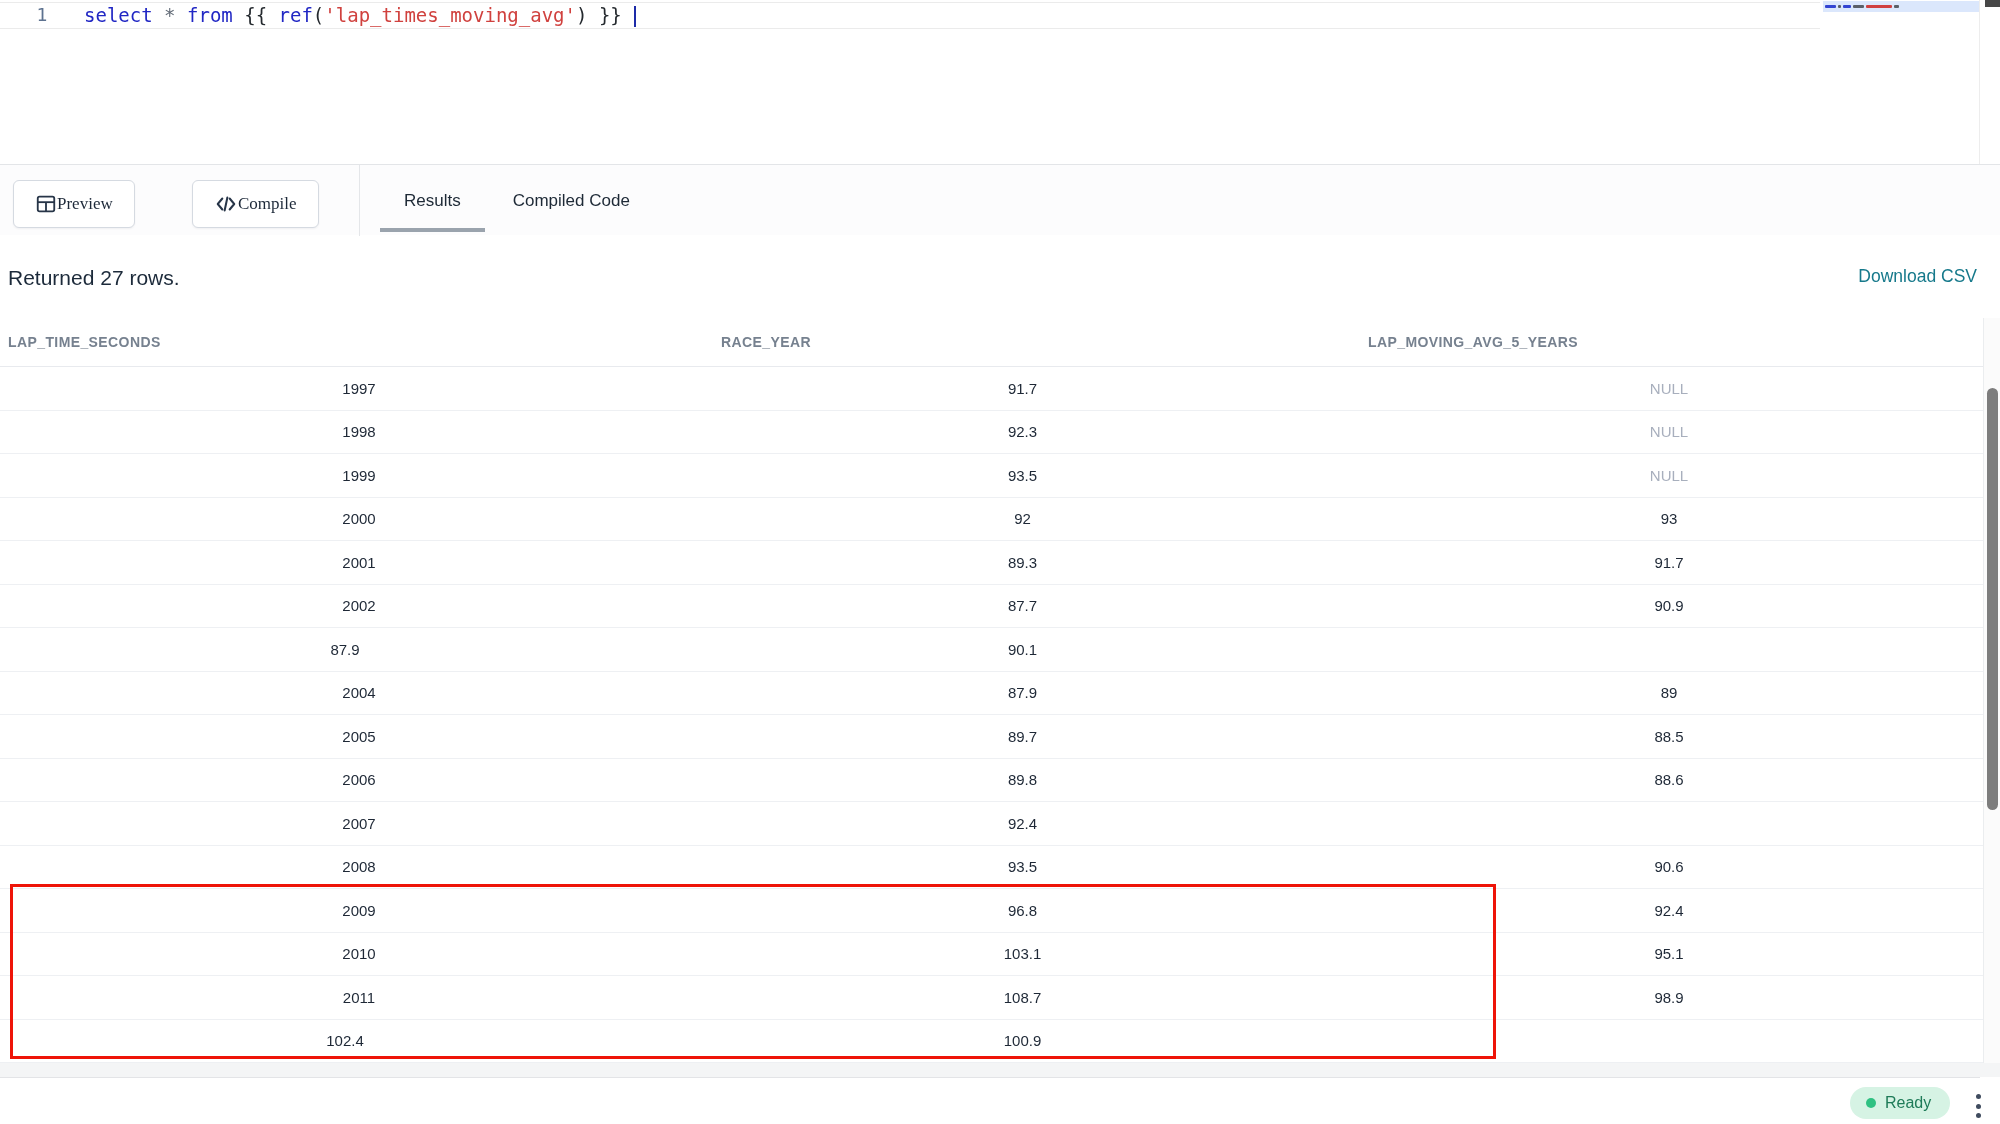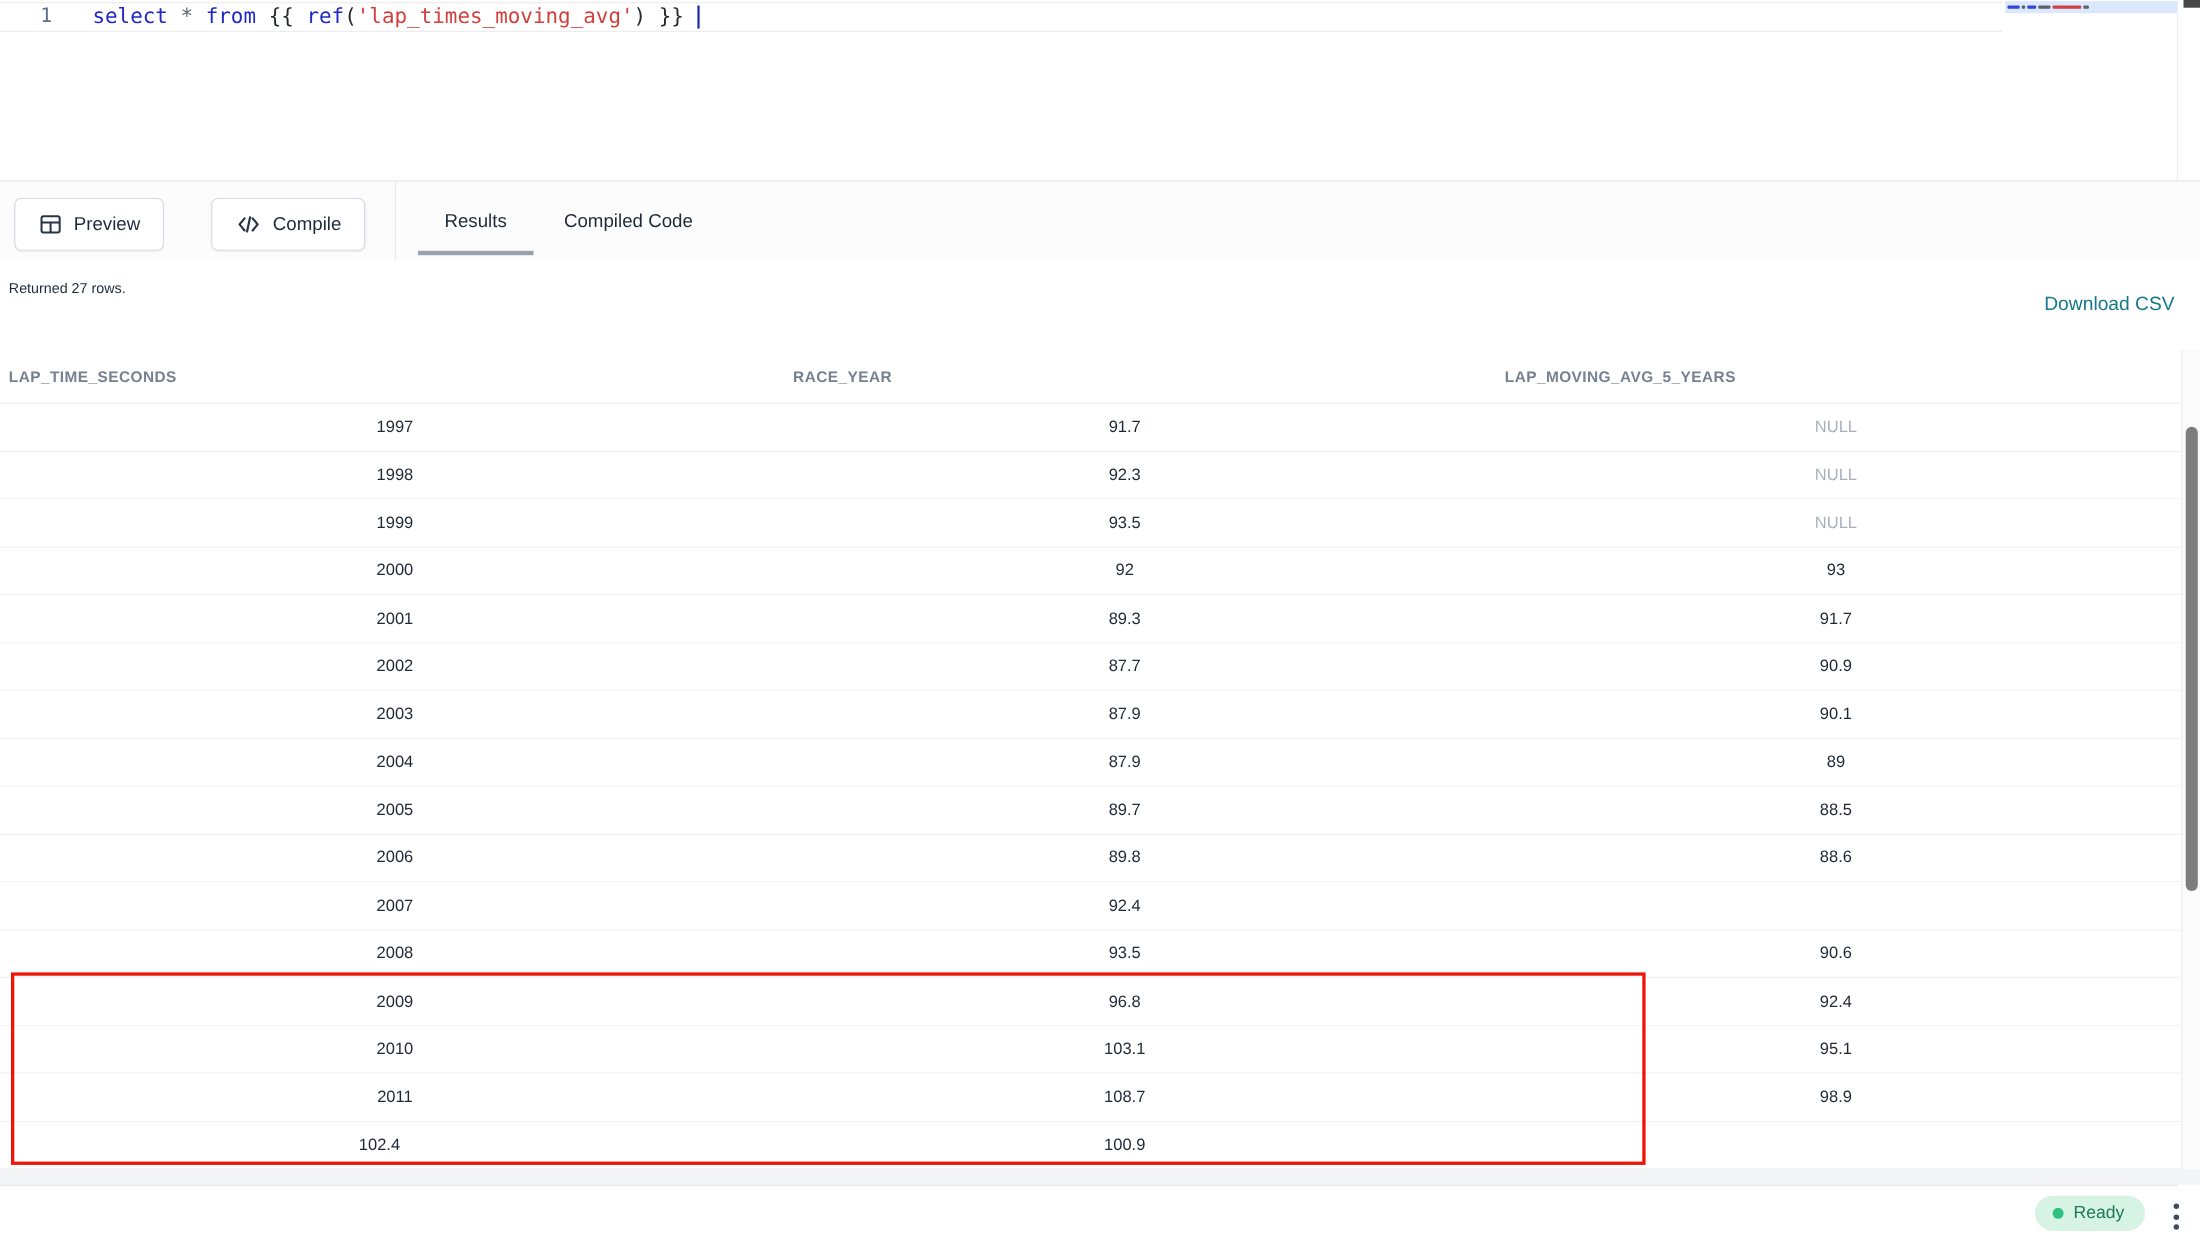--- a/index.html
+++ b/index.html
@@ -24,34 +24,34 @@
   .mm{display:inline-block;height:3px;margin-right:2px;border-radius:1px;}
   .mm-k{background:#3445d2;}
   .mm-p{background:#5b6068;}
   .mm-s{background:#d04040;}
   .editor-gutter-border{position:absolute;left:1979px;top:0;width:1px;height:164px;background:#ededed;}
   .editor-scroll-indicator{position:absolute;left:1985px;top:0;width:15px;height:7px;background:#474747;}
 
   
   .toolbar{position:absolute;left:0;top:164px;width:2000px;height:71px;background:#fcfcfd;
            border-top:1px solid #e3e5e8;box-sizing:border-box;}
-  .btn{position:absolute;top:15px;height:48px;display:inline-flex;align-items:center;gap:10px;
+  .btn{position:absolute;top:15px;height:48px;display:inline-flex;align-items:center;
        padding:0 21px;background:#fff;border:1px solid #d5dae1;border-radius:6px;
-       font-size:17px;color:#1d2939;cursor:pointer;box-shadow:0 1px 2px rgba(16,24,40,.05);box-sizing:border-box;}
+       font-size:17px;color:#1d2939;cursor:pointer;box-shadow:0 1px 2px rgba(16,24,40,.05);box-sizing:border-box;font-family:Liberation Serif, serif;}
   .btn-preview{left:13px;}
   .btn-compile{left:163px;margin-left:29px;}
   .btn svg{display:block;}
   .toolbar-divider{position:absolute;left:359px;top:0;width:1px;height:71px;background:#e4e6e9;}
   .tabs{position:absolute;left:380px;top:0;height:71px;display:flex;gap:4px;}
   .tab{position:relative;min-width:104px;padding:0 24px;display:flex;align-items:center;justify-content:center;
        font-size:17px;color:#1d2936;cursor:pointer;box-sizing:border-box;}
   .tab.active::after{content:"";position:absolute;left:0;right:0;bottom:4px;height:4px;background:#9aa3ad;}
 
   
-  .row-count{position:absolute;left:8px;top:254px;font-size:13px;color:#1c2a3a;}
+  .row-count{position:absolute;left:8px;top:266px;font-size:21px;color:#1c2a3a;}
   .download-csv{position:absolute;right:23px;top:266px;font-size:17.5px;color:#16798b;cursor:pointer;}
 
   
   .thead{position:absolute;left:0;top:318px;width:1983px;height:49px;display:grid;
          grid-template-columns:690px 665px auto;align-items:center;
          border-bottom:1px solid #e8eaee;box-sizing:border-box;background:#fff;}
   .hcell{font-size:14px;font-weight:bold;letter-spacing:.4px;color:#76818f;}
   .h0{padding-left:31px;}
   .h1{padding-left:8px;}
   .h2{padding-left:13px;}
@@ -165,21 +165,20 @@
         <div class="tcell c0">2001</div>
         <div class="tcell c1">89.3</div>
         <div class="tcell c2">91.7</div>
       </div>
       <div class="trow">
         <div class="tcell c0">2002</div>
         <div class="tcell c1">87.7</div>
         <div class="tcell c2">90.9</div>
       </div>
       <div class="trow">
-        <div class="tcell c0">2003</div>
         <div class="tcell c1">87.9</div>
         <div class="tcell c2">90.1</div>
       </div>
       <div class="trow">
         <div class="tcell c0">2004</div>
         <div class="tcell c1">87.9</div>
         <div class="tcell c2">89</div>
       </div>
       <div class="trow">
         <div class="tcell c0">2005</div>

